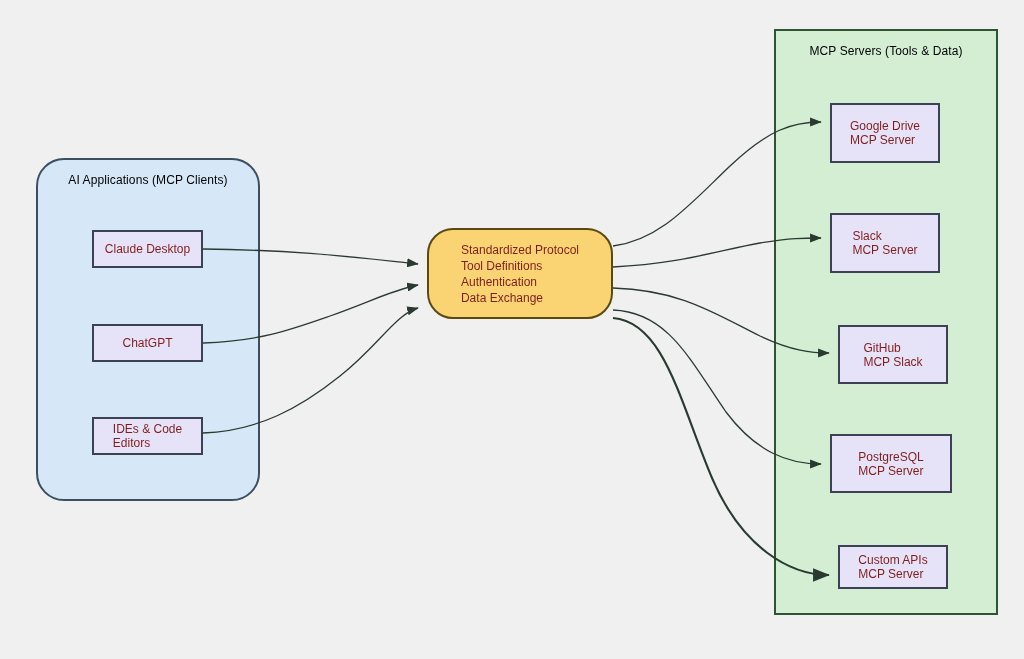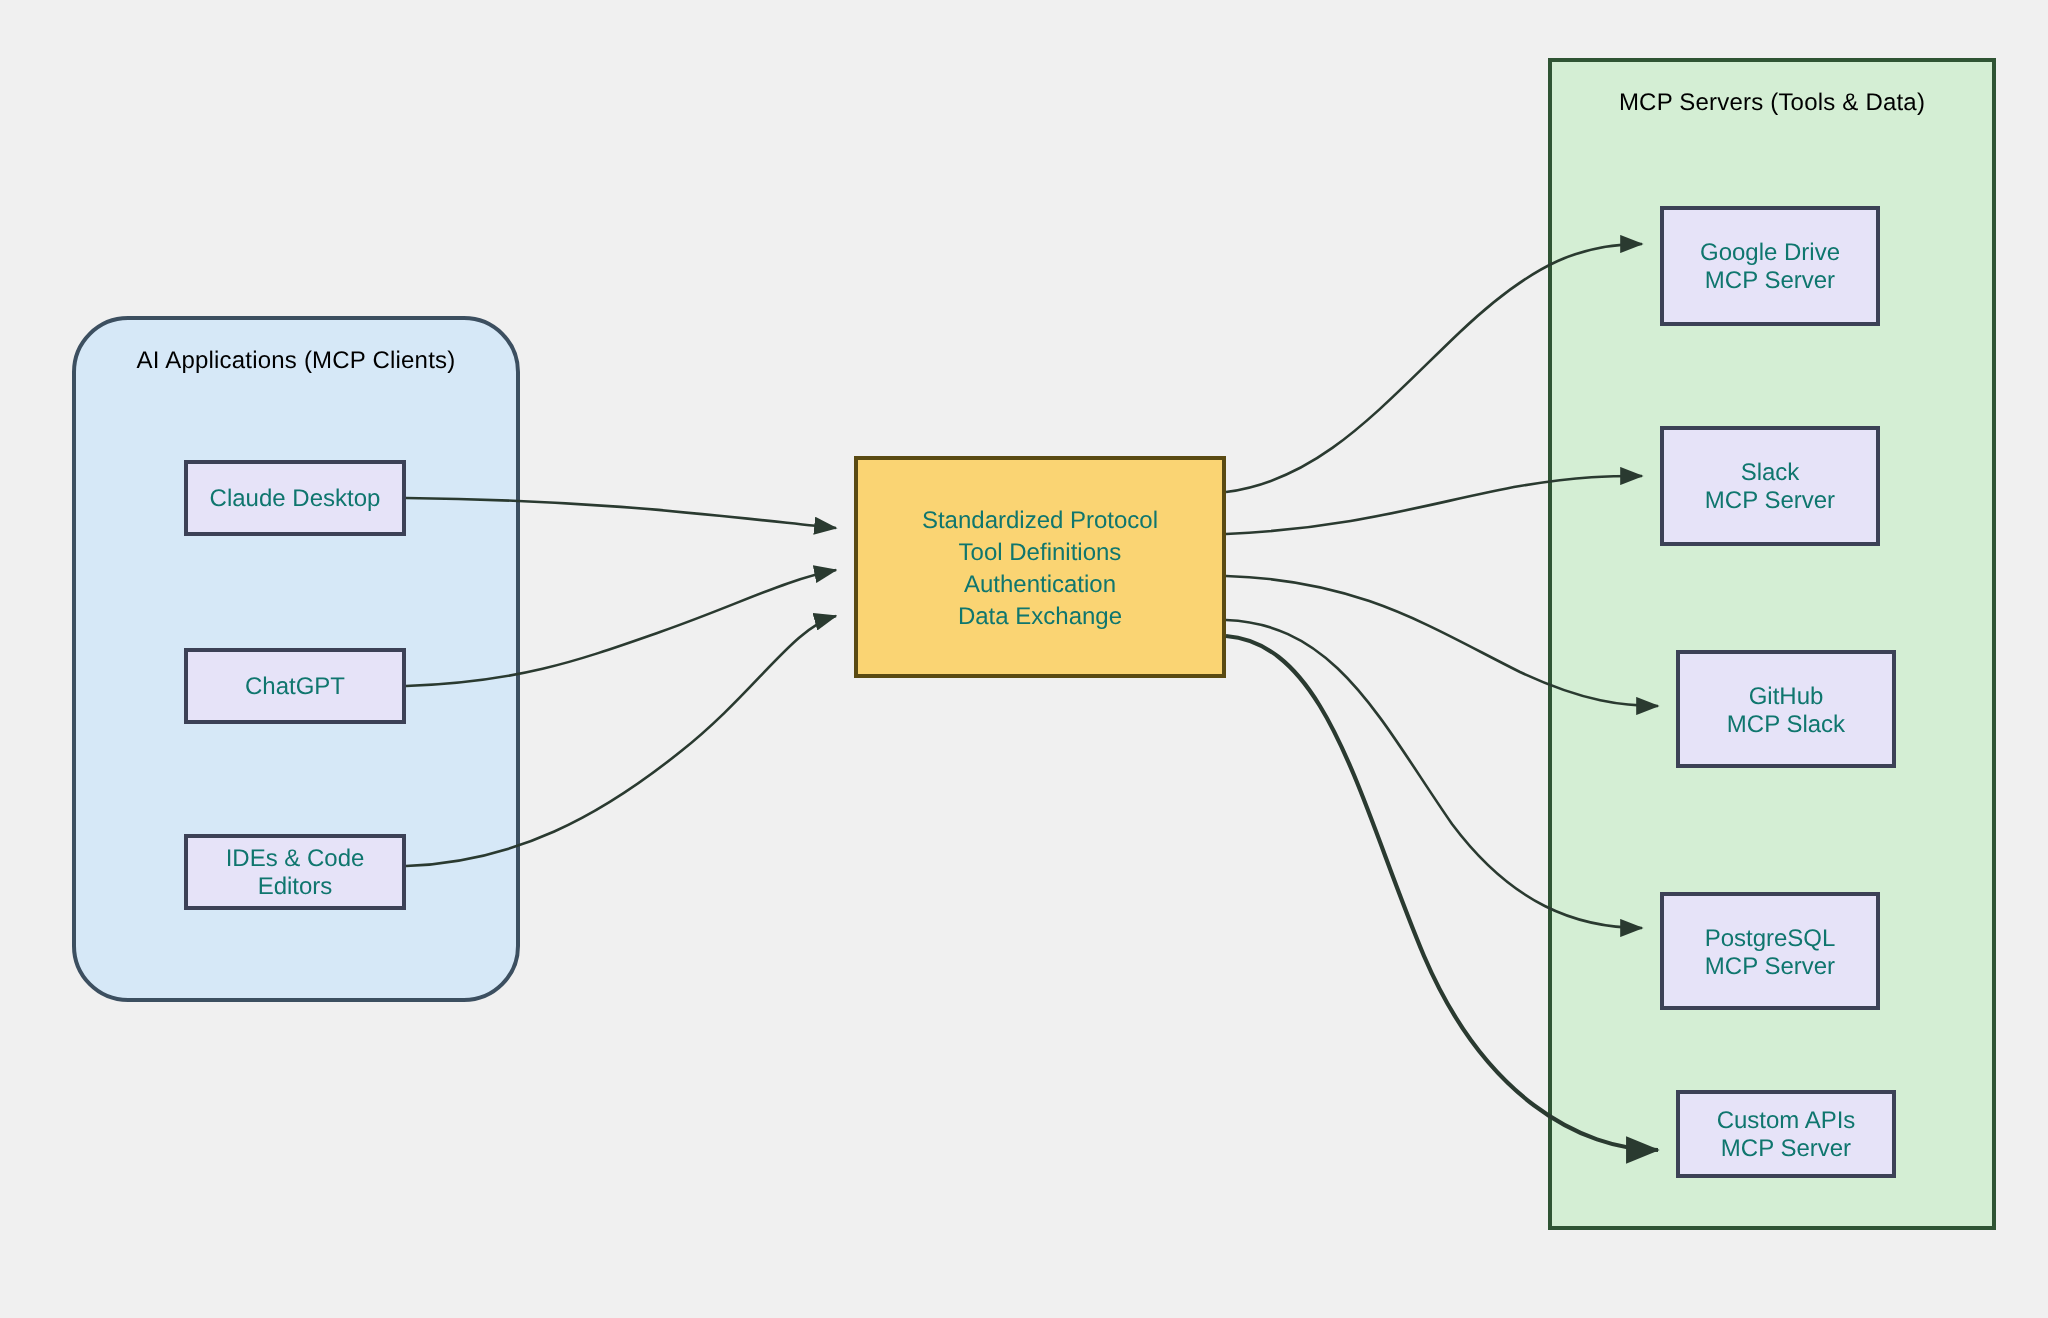--- a/index.html
+++ b/index.html
@@ -71,40 +71,40 @@
   #panel-servers .panel-title { top: 13px; }
 
   .node {
     position: absolute;
     box-sizing: border-box;
     border: 2px solid #3c4156;
     background: #e6e3f8;
     display: flex;
     align-items: center;
     justify-content: center;
-    text-align: center;
+    text-align: left;
     font-size: 12px;
     line-height: 14px;
-    color: #0f766e;
+    color: #7f1d1d;
     z-index: 3;
     white-space: pre-line;
   }
   .node.core {
     background: #fad473;
     border-color: #5a4a12;
     line-height: 16px;
   }
   #node-claude   { left: 92px;  top: 230px; width: 111px; height: 38px; }
   #node-chatgpt  { left: 92px;  top: 324px; width: 111px; height: 38px; }
   #node-ides     { left: 92px;  top: 417px; width: 111px; height: 38px; }
-  #node-core     { left: 427px; top: 228px; width: 186px; height: 111px; }
+  #node-core     { left: 427px; top: 228px; width: 186px; height: 91px; border-radius: 26px; }
   #node-gdrive   { left: 830px; top: 103px; width: 110px; height: 60px; }
   #node-slack    { left: 830px; top: 213px; width: 110px; height: 60px; }
   #node-github   { left: 838px; top: 325px; width: 110px; height: 59px; }
-  #node-postgres { left: 830px; top: 434px; width: 110px; height: 59px; margin-top: 12px; }
+  #node-postgres { left: 830px; top: 434px; width: 122px; height: 59px; }
   #node-custom   { left: 838px; top: 545px; width: 110px; height: 44px; }
 </style>
 </head>
 <body>
 
 <div id="canvas">
 
   <div class="panel" id="panel-clients">
     <div class="panel-title">AI Applications (MCP Clients)</div>
   </div>

